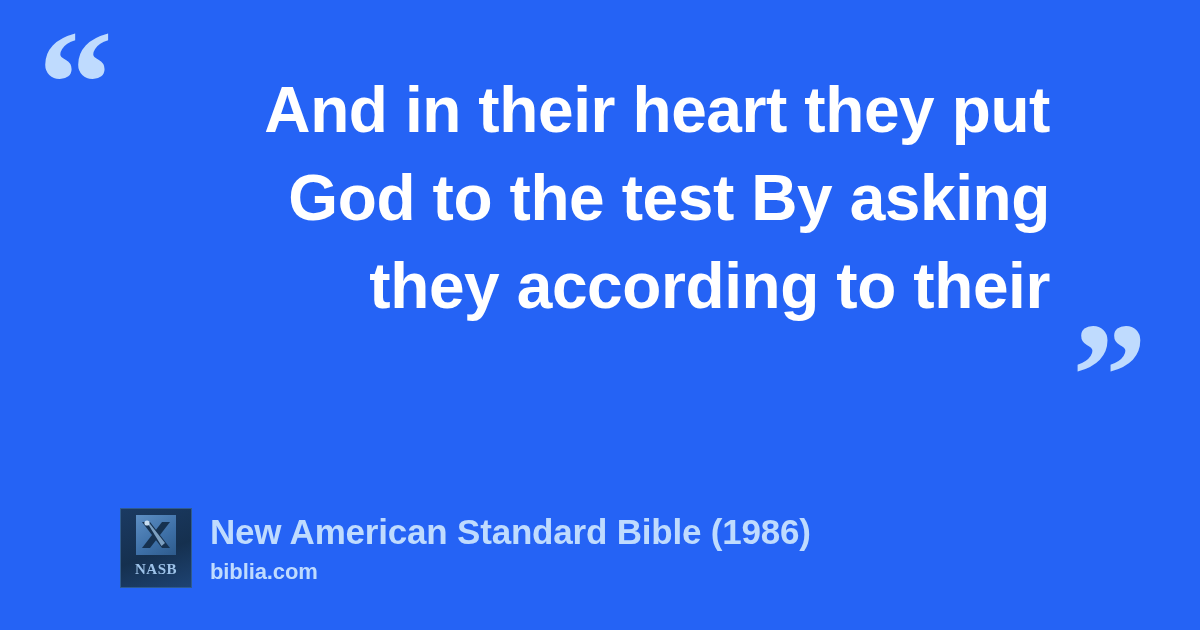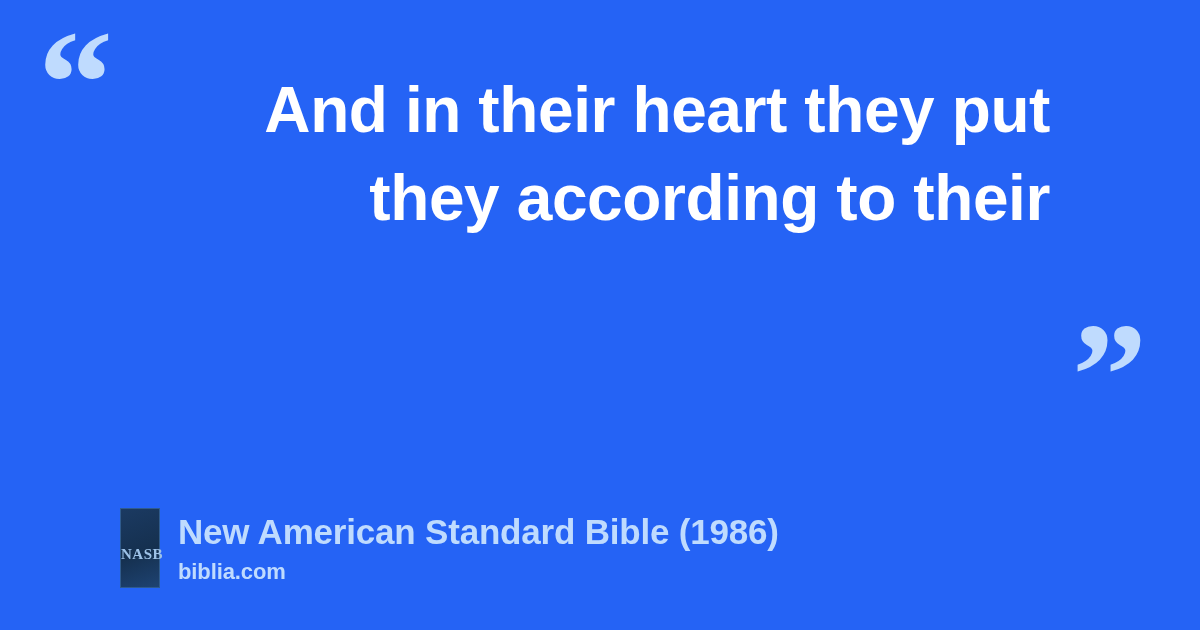--- a/index.html
+++ b/index.html
@@ -63,28 +63,28 @@
     left: 120px;
     top: 508px;
     display: flex;
     flex-direction: row;
     align-items: center;
   }
 
   
   #logo-mark {
     position: relative;
-    width: 40px;
+    width: 72px;
     height: 80px;
     flex: 0 0 auto;
     background: linear-gradient(160deg, #1B3A62 0%, #15304F 55%, #1E4372 100%);
     border: 1px solid #2F5B8E;
     box-sizing: border-box;
     display: flex;
-    flex-direction: row;
+    flex-direction: column;
     align-items: center;
     justify-content: flex-start;
     padding-top: 6px;
   }
   #logo-glyph-box {
     position: relative;
     width: 40px;
     height: 40px;
     background: linear-gradient(145deg, #5E8FC4 0%, #3D6FA6 60%, #2E5B8C 100%);
     overflow: hidden;
@@ -131,20 +131,21 @@
 </style>
 </head>
 <body>
 
 <div id="card">
 
   <div class="quote-mark" id="quote-open">“</div>
 
   <div id="quote-text">
     <div>And in their heart they put</div>
+    <div>God to the test By asking</div>
     <div>they according to their</div>
   </div>
 
   <div class="quote-mark" id="quote-close">”</div>
 
   <div id="attribution">
 
     <div id="logo-mark">
       <div id="logo-glyph-box">
         <svg width="40" height="40" viewBox="0 0 40 40" aria-hidden="true">

